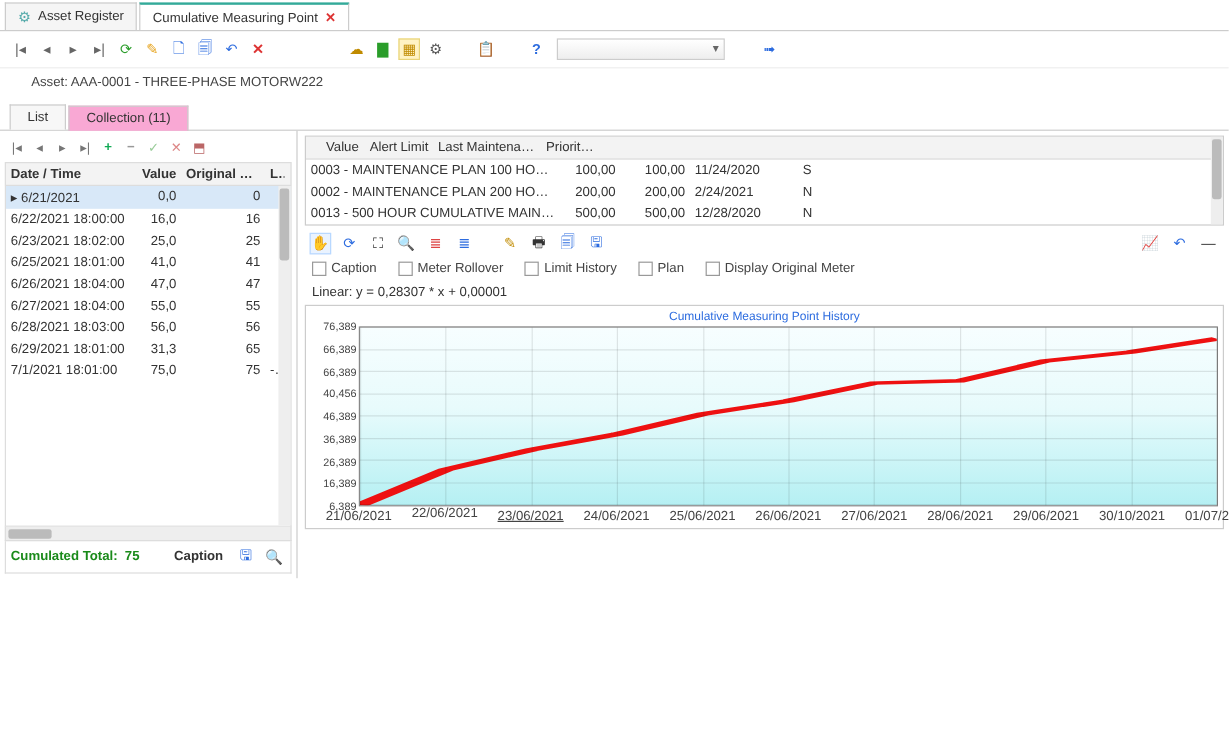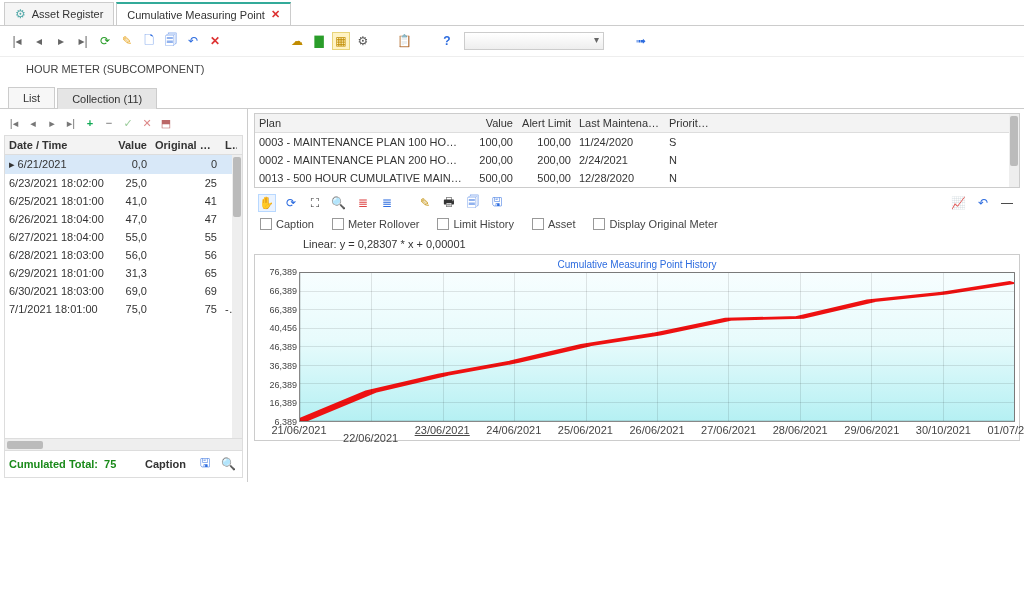--- a/index.html
+++ b/index.html
@@ -24,21 +24,21 @@
   .ico-gear2 { color: #555; }
   .ico-clip { color: #c08b00; }
   .ico-help { color: #2d6cdf; font-weight: bold; }
   .ico-exit { color: #2d6cdf; }
   .toolbar .dropdown { width: 140px; height: 18px; border: 1px solid #ccc; background: linear-gradient(#fff,#eee); margin: 0 4px; position: relative; }
   .toolbar .dropdown::after { content: "▾"; position: absolute; right: 4px; top: 1px; color: #666; font-size: 10px; }
   .asset-info { padding: 6px 10px 10px 26px; color: #444; }
   .asset-info div { margin-bottom: 2px; }
   .sub-tabs { display: flex; border-bottom: 1px solid #ccc; padding-left: 8px; gap: 0; }
   .sub-tab { padding: 4px 14px; border: 1px solid #ccc; border-bottom: none; background: #f7f7f7; margin-right: 2px; }
-  .sub-tab.active { background: #e5e5e5; position: relative; top: 1px; }
+  .sub-tab.active { background: #f9a8d4; position: relative; top: 1px; }
   .split { display: flex; width: 100%; }
   .left { width: 248px; border-right: 1px solid #ccc; padding: 4px; }
   .right { flex: 1; padding: 4px 4px 4px 6px; }
   .left-tools { display: flex; align-items: center; gap: 3px; padding: 2px 2px 4px 2px; }
   .lt-btn { width: 16px; height: 16px; display: inline-flex; align-items: center; justify-content: center; color: #777; cursor: pointer; font-size: 11px; }
   .lt-plus { color: #1a5; font-weight: bold; }
   .lt-minus { color: #999; font-weight: bold; }
   .lt-check { color: #9c9; }
   .lt-x { color: #d88; }
   .lt-extra { color: #b66; }
@@ -74,21 +74,21 @@
   .plan-scroll .thumb { position: absolute; top: 2px; width: 8px; left: 1px; height: 50px; background: #bbb; border-radius: 2px; }
   .chart-tools { display: flex; align-items: center; gap: 6px; padding: 6px 4px 4px 4px; }
   .ct-btn { width: 18px; height: 18px; display: inline-flex; align-items: center; justify-content: center; cursor: pointer; font-size: 12px; border: 1px solid transparent; }
   .ct-hand { border: 1px solid #b8d8ff; background: #eaf3ff; }
   .ct-right { margin-left: auto; display: flex; gap: 6px; }
   .ico-chartline { color: #c08b00; }
   .ico-undo2 { color: #2d6cdf; }
   .checks { display: flex; gap: 18px; padding: 2px 4px 4px 6px; color: #444; flex-wrap: wrap; }
   .chk { display: flex; align-items: center; gap: 4px; }
   .chk-box { width: 12px; height: 12px; border: 1px solid #999; background: #fff; display: inline-block; }
-  .formula { padding: 4px 4px 2px 6px; color: #333; margin-left: 43px; }
+  .formula { padding: 4px 4px 2px 6px; color: #333; }
   .chart-wrap { border: 1px solid #ccc; padding: 4px 4px 4px 4px; margin-top: 2px; }
   .chart-title { text-align: center; color: #2d6cdf; font-size: 10px; padding-bottom: 2px; }
   .chart-area { position: relative; height: 150px; display: flex; }
   .y-axis { width: 40px; position: relative; }
   .y-tick { position: absolute; right: 2px; transform: translateY(50%); font-size: 9px; color: #444; white-space: nowrap; }
   .plot { flex: 1; position: relative; border: 1px solid #888; background: linear-gradient(to top, #b5f0f3, #e8fbfc 55%, #f7feff); }
   .grid-v { position: absolute; top: 0; bottom: 0; width: 0; border-left: 1px solid rgba(0,0,0,0.10); }
   .grid-h { position: absolute; left: 0; right: 0; height: 0; border-top: 1px solid rgba(0,0,0,0.10); }
   .x-axis { display: flex; padding-left: 40px; font-size: 9px; color: #444; }
   .x-tick { position: absolute; transform: translateX(-50%); white-space: nowrap; }
@@ -131,21 +131,21 @@
   <span class="tb-sep"></span>
   <span class="tb-btn ico-clip">📋</span>
   <span class="tb-sep"></span>
   <span class="tb-btn ico-help">?</span>
   <span class="dropdown"></span>
   <span class="tb-sep"></span>
   <span class="tb-btn ico-exit">➟</span>
 </div>
 
 <div class="asset-info">
-  <div>HOUR METER (SUBCOMPONENT)</div>
+  <div>Asset:  AAA-0001 - THREE-PHASE MOTORW222</div>
 </div>
 
 <div class="sub-tabs">
   <div class="sub-tab">List</div>
   <div class="sub-tab active">Collection (11)</div>
 </div>
 
 <div class="split">
 
   <div class="left">
@@ -167,20 +167,26 @@
       <div class="col-l">Li</div>
     </div>
     <div class="grid-body" id="grid-body">
       <div class="grid-row sel">
           <div class="col-dt">▸ 6/21/2021</div>
           <div class="col-val">0,0</div>
           <div class="col-om">0</div>
           <div class="col-l"></div>
         </div>
         <div class="grid-row">
+          <div class="col-dt">6/22/2021 18:00:00</div>
+          <div class="col-val">16,0</div>
+          <div class="col-om">16</div>
+          <div class="col-l"></div>
+        </div>
+        <div class="grid-row">
           <div class="col-dt">6/23/2021 18:02:00</div>
           <div class="col-val">25,0</div>
           <div class="col-om">25</div>
           <div class="col-l"></div>
         </div>
         <div class="grid-row">
           <div class="col-dt">6/25/2021 18:01:00</div>
           <div class="col-val">41,0</div>
           <div class="col-om">41</div>
           <div class="col-l"></div>
@@ -200,26 +206,20 @@
         <div class="grid-row">
           <div class="col-dt">6/28/2021 18:03:00</div>
           <div class="col-val">56,0</div>
           <div class="col-om">56</div>
           <div class="col-l"></div>
         </div>
         <div class="grid-row">
           <div class="col-dt">6/29/2021 18:01:00</div>
           <div class="col-val">31,3</div>
           <div class="col-om">65</div>
-          <div class="col-l"></div>
-        </div>
-        <div class="grid-row">
-          <div class="col-dt">6/30/2021 18:03:00</div>
-          <div class="col-val">69,0</div>
-          <div class="col-om">69</div>
           <div class="col-l"></div>
         </div>
         <div class="grid-row">
           <div class="col-dt">7/1/2021 18:01:00</div>
           <div class="col-val">75,0</div>
           <div class="col-om">75</div>
           <div class="col-l">-2</div>
         </div>
         <div class="grid-scroll-v">
           <div class="thumb"></div>
@@ -233,21 +233,20 @@
       <span class="val">75</span>
       <span class="cap">Caption</span>
       <span class="tb-btn btn1">🖫</span>
       <span class="tb-btn btn2">🔍</span>
     </div>
   </div>
 
   <div class="right">
     <div class="plan-grid">
       <div class="plan-head">
-        <div class="pc-plan">Plan</div>
         <div class="pc-val">Value</div>
         <div class="pc-alert">Alert Limit</div>
         <div class="pc-last">Last Maintenance</div>
         <div class="pc-pri">Prioritize</div>
       </div>
       <div id="plan-body">
           <div class="plan-row">
             <div class="pc-plan">0003 - MAINTENANCE PLAN 100 HOURS ACCUM</div>
             <div class="pc-val">100,00</div>
             <div class="pc-alert">100,00</div>
@@ -301,21 +300,21 @@
       <label class="chk">
           <span class="chk-box"></span>
           <span>Meter Rollover</span>
         </label>
       <label class="chk">
           <span class="chk-box"></span>
           <span>Limit History</span>
         </label>
       <label class="chk">
           <span class="chk-box"></span>
-          <span>Asset</span>
+          <span>Plan</span>
         </label>
       <label class="chk">
           <span class="chk-box"></span>
           <span>Display Original Meter</span>
         </label>
     </div>
 
     <div class="formula">Linear: y = 0,28307 * x + 0,00001</div>
 
     <div class="chart-wrap">
@@ -354,21 +353,21 @@
             <div class="grid-h" style="bottom: 50%;"></div>
             <div class="grid-h" style="bottom: 62.5%;"></div>
             <div class="grid-h" style="bottom: 75%;"></div>
             <div class="grid-h" style="bottom: 87.5%;"></div>
             <div class="grid-h" style="bottom: 100%;"></div>
           </div>
       </div>
       <div class="x-axis">
         <div class="x-axis-wrap" id="x-axis" style="flex:1;position:relative">
             <div class="x-tick" style="left: 0%; top: 2px;">21/06/2021</div>
-            <div class="x-tick" style="left: 10%; top: 10px;">22/06/2021</div>
+            <div class="x-tick" style="left: 10%; top: 0;">22/06/2021</div>
             <div class="x-tick" style="left: 20%; top: 2px; text-decoration: underline;">23/06/2021</div>
             <div class="x-tick" style="left: 30%; top: 2px;">24/06/2021</div>
             <div class="x-tick" style="left: 40%; top: 2px;">25/06/2021</div>
             <div class="x-tick" style="left: 50%; top: 2px;">26/06/2021</div>
             <div class="x-tick" style="left: 60%; top: 2px;">27/06/2021</div>
             <div class="x-tick" style="left: 70%; top: 2px;">28/06/2021</div>
             <div class="x-tick" style="left: 80%; top: 2px;">29/06/2021</div>
             <div class="x-tick" style="left: 90%; top: 2px;">30/10/2021</div>
             <div class="x-tick" style="left: 100%; top: 2px;">01/07/2021</div>
           </div>

